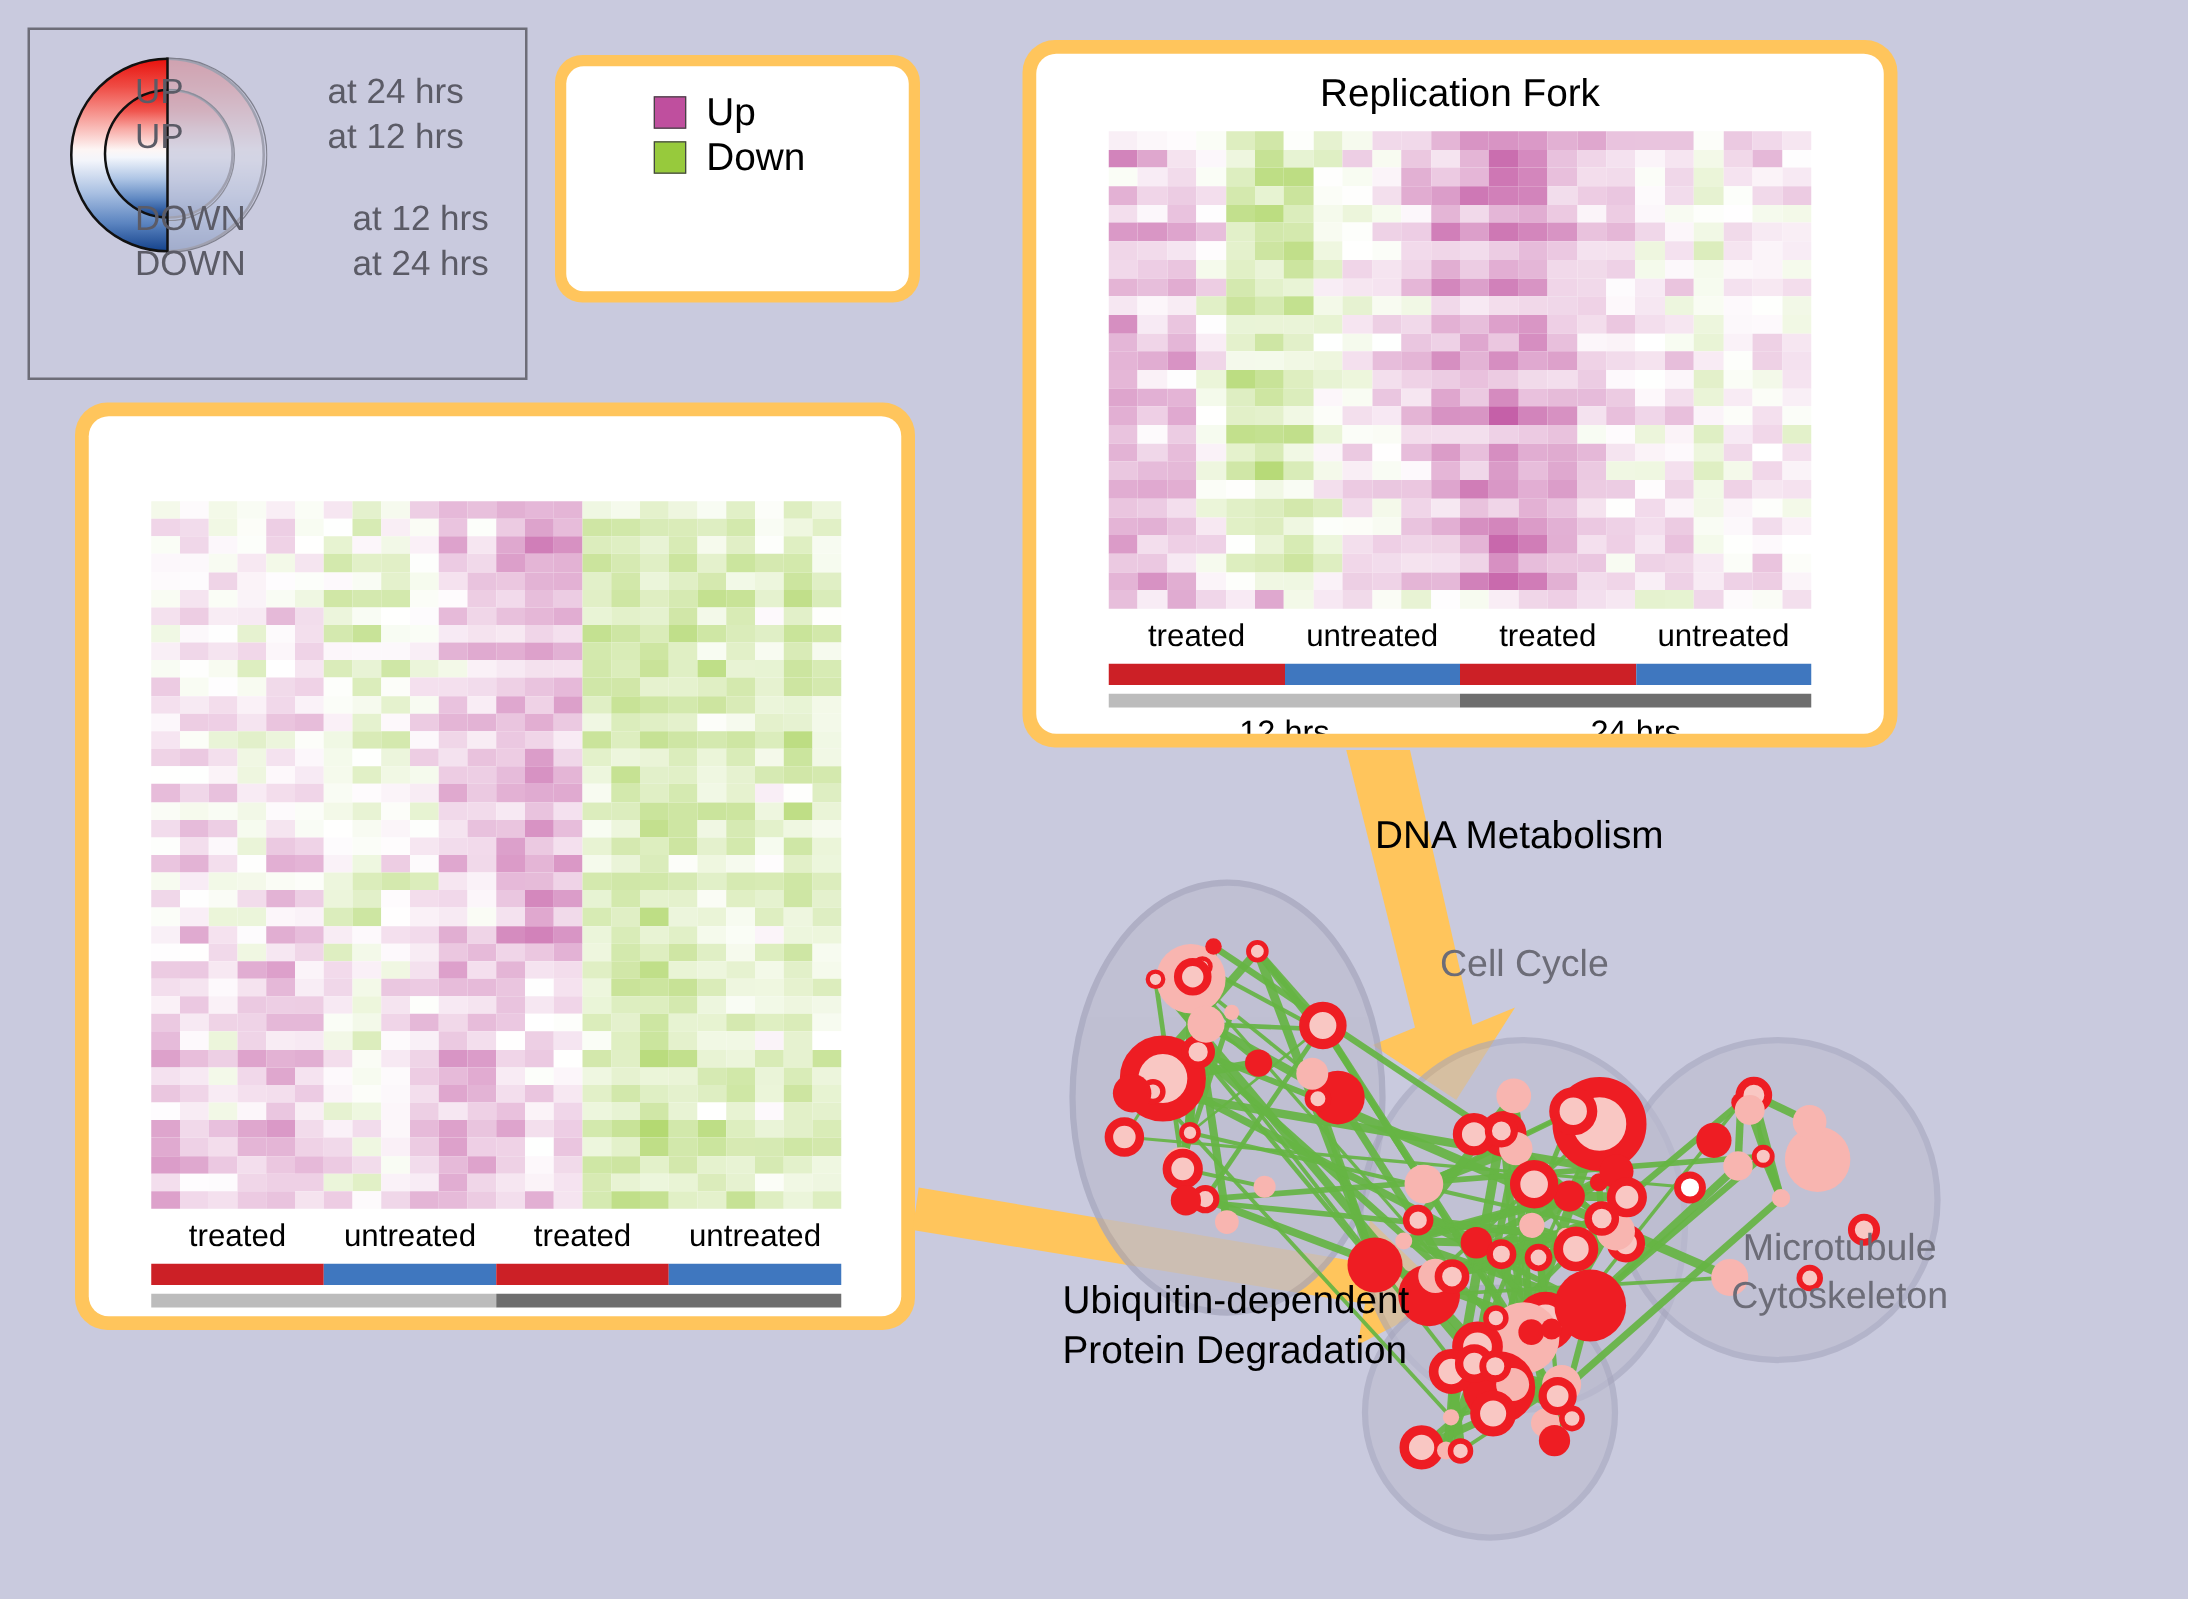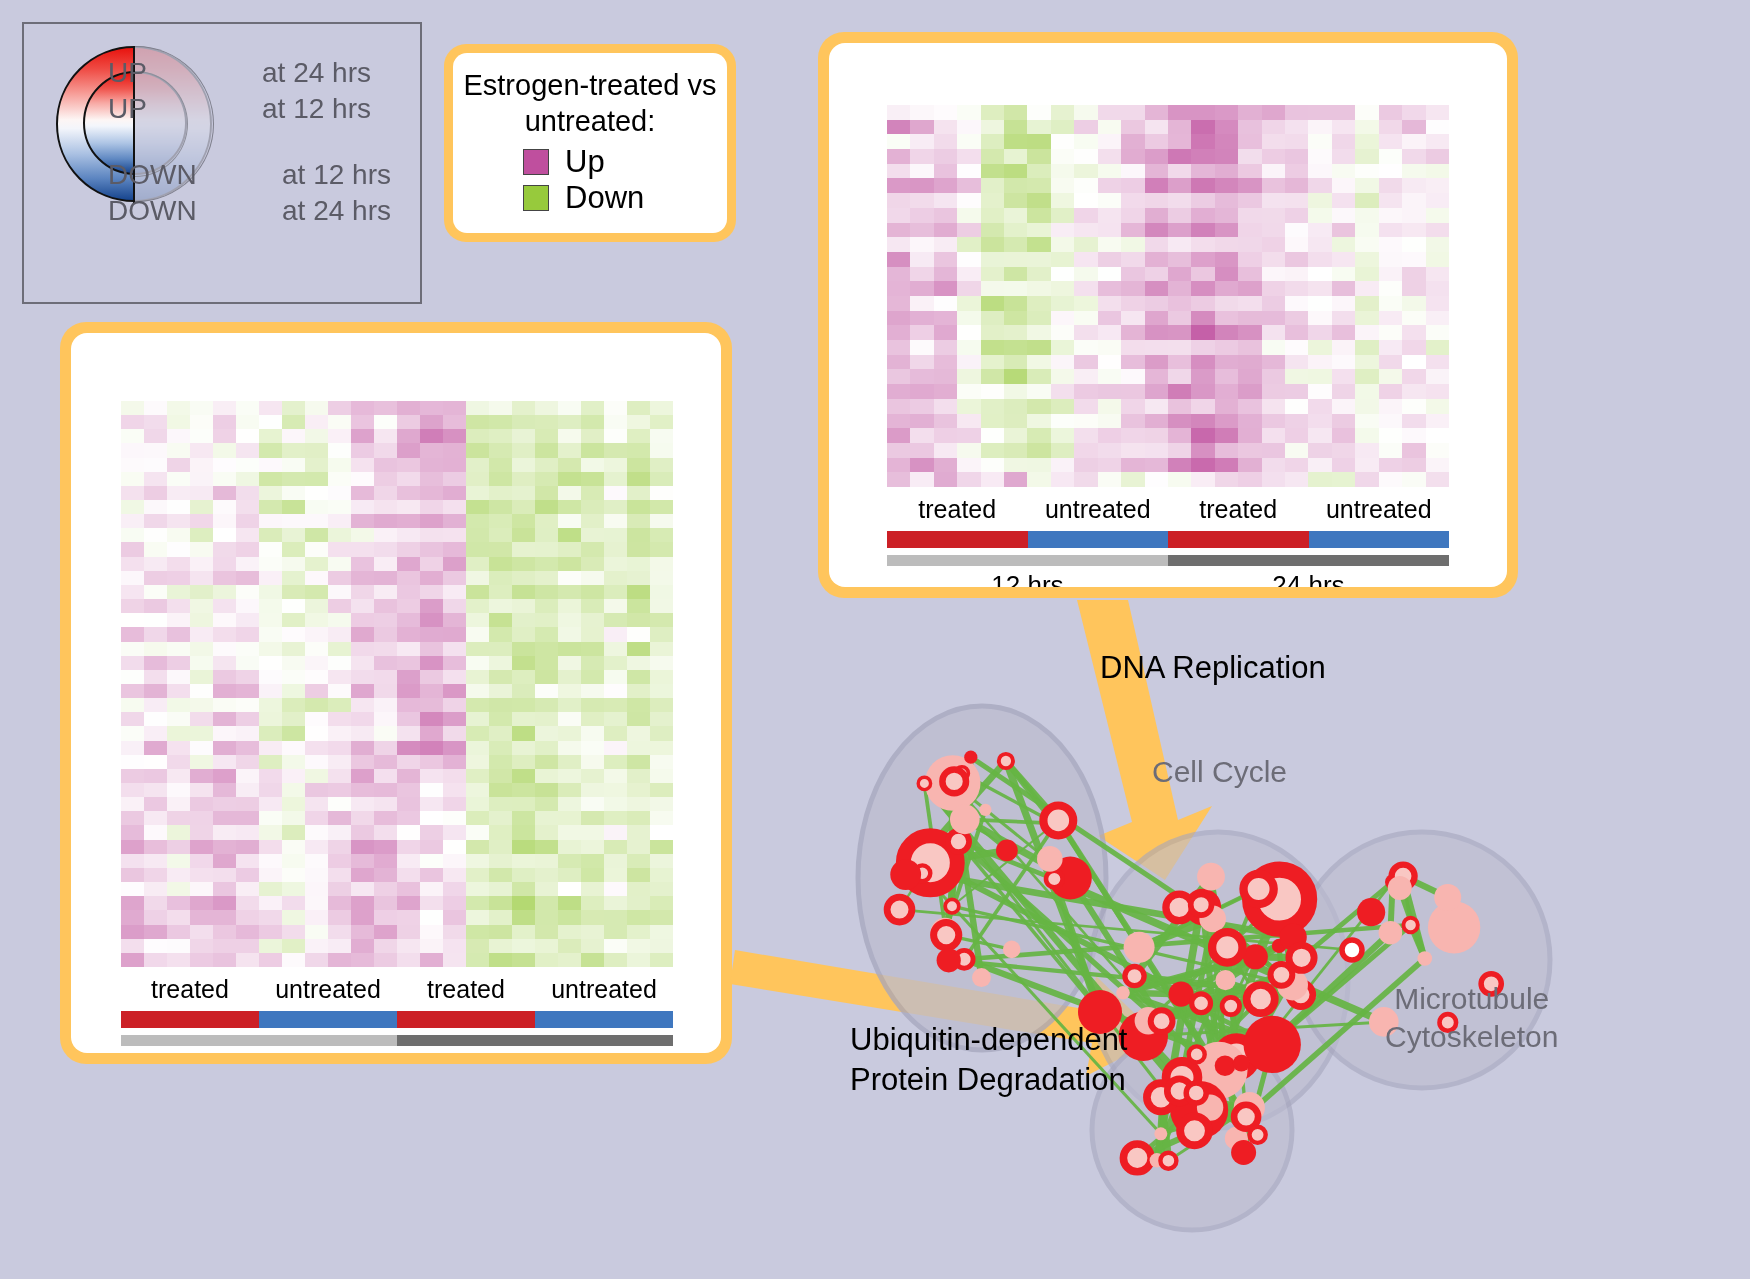--- a/index.html
+++ b/index.html
@@ -119,37 +119,36 @@
   <div class="wheel-lbl" id="wl2">DOWN</div>
   <div class="wheel-lbl" id="wl3">DOWN</div>
   <div class="wheel-time" id="wt0">at 24 hrs</div>
   <div class="wheel-time" id="wt1">at 12 hrs</div>
   <div class="wheel-time" id="wt2">at 12 hrs</div>
   <div class="wheel-time" id="wt3">at 24 hrs</div>
 </div>
 
 <div class="abs" id="legend-card">
   <div class="inner">
-    <div class="lg-title">Estrogen-treated
-vs untreated:</div>
     <div class="lg-rows">
       <div class="lg-row">
         <span class="sw" style="background: rgb(191, 79, 158);"></span>
         <span class="txt">Up</span>
       </div>
       <div class="lg-row">
         <span class="sw" style="background: rgb(151, 202, 60);"></span>
         <span class="txt">Down</span>
       </div>
     </div>
   </div>
 </div>
 
 <div class="abs panel" id="panel-rf">
   <div class="inner">
+    <div class="panel-title" style="top:14px">Replication Fork</div>
     <div class="hm" id="hm-rf" style="left: 58px; top: 62px; width: 562px; height: 382px; grid-template-columns: repeat(24, 1fr); grid-template-rows: repeat(26, 1fr);">
         <i style="background:rgb(249,239,246)"></i>
         <i style="background:rgb(252,247,250)"></i>
         <i style="background:rgb(254,251,253)"></i>
         <i style="background:rgb(250,253,246)"></i>
         <i style="background:rgb(222,238,192)"></i>
         <i style="background:rgb(209,231,168)"></i>
         <i style="background:rgb(253,254,251)"></i>
         <i style="background:rgb(230,242,208)"></i>
         <i style="background:rgb(246,250,238)"></i>
@@ -2010,19 +2009,19 @@
         <circle cx="443.6" cy="532.5" r="12.5" fill="#ee1d23"></circle>
         <circle cx="356.8" cy="540.3" r="7.2" fill="#f8b5b0"></circle>
         <circle cx="368.4" cy="540.7" r="8.0" fill="#f9c7c3" stroke="#ee1d23" stroke-width="4.4"></circle>
         <circle cx="394.5" cy="510.8" r="14.4" fill="#f9c7c3" stroke="#ee1d23" stroke-width="7.9"></circle>
         <circle cx="396.2" cy="473.0" r="10.0" fill="#f9c7c3" stroke="#ee1d23" stroke-width="5.5"></circle>
         <circle cx="457.6" cy="514.8" r="8.1" fill="#f9c7c3" stroke="#ee1d23" stroke-width="4.4"></circle>
         <circle cx="300.0" cy="392.0" r="22.0" fill="#ee1d23"></circle>
         <circle cx="552.0" cy="330.0" r="10.0" fill="#fff" stroke="#ee1d23" stroke-width="5.5"></circle>
       </g>
   </svg>
-  <div class="net-label" style="left:300px;top:30px;font-size:31px;color:#000;">DNA Replication</div>
+  <div class="net-label" style="left:300px;top:30px;font-size:31px;color:#000;">DNA Metabolism</div>
   <div class="net-label" style="left:352px;top:135px;font-size:30px;color:#6c6c77;">Cell Cycle</div>
   <div class="net-label" style="left:585px;top:360px;font-size:30px;color:#6c6c77;line-height:38px;text-align:center;">Microtubule
 Cytoskeleton</div>
   <div class="net-label" style="left:50px;top:400px;font-size:31px;color:#000;line-height:40px;">Ubiquitin-dependent
 Protein Degradation</div>
 </div>
 
 </body></html>

